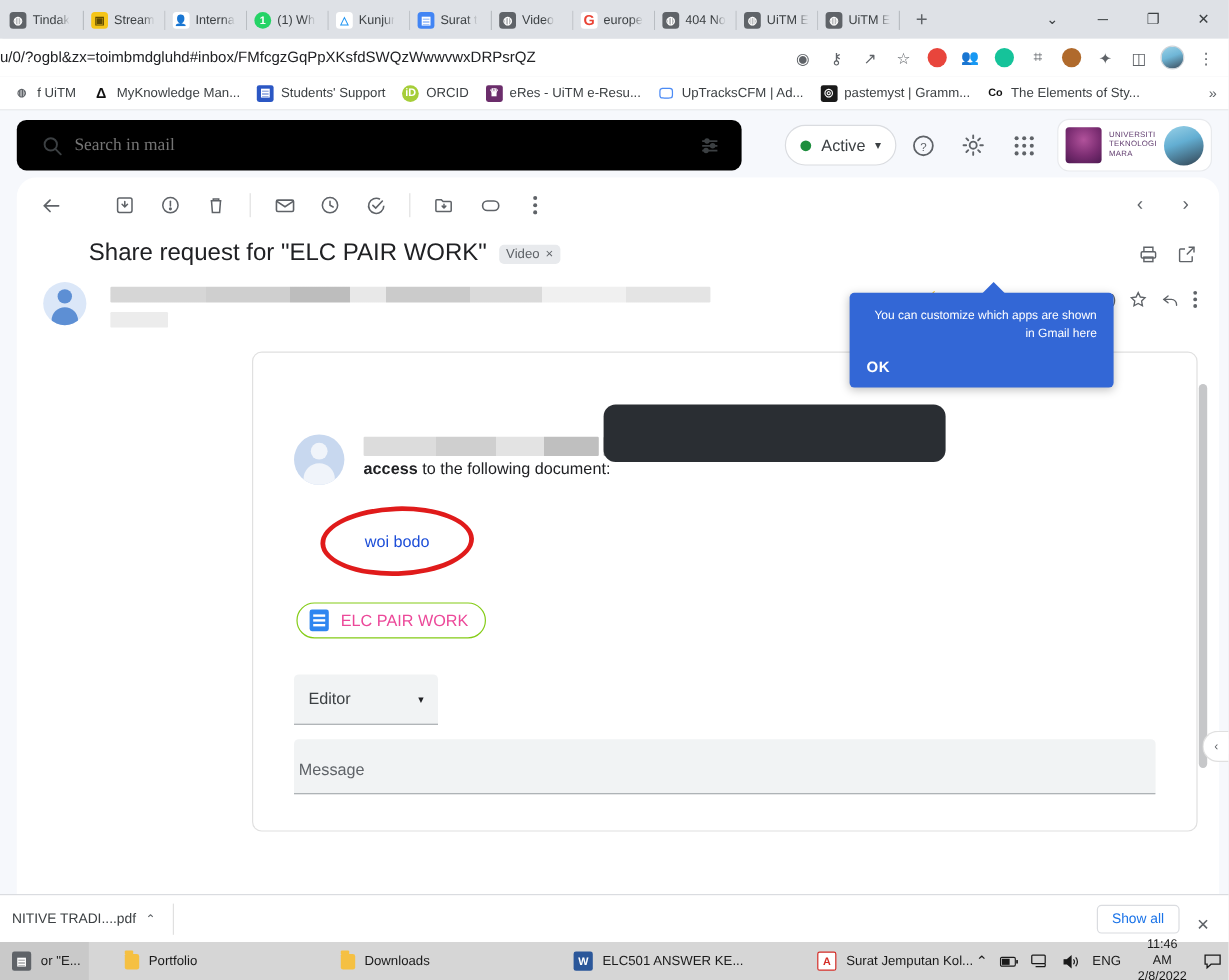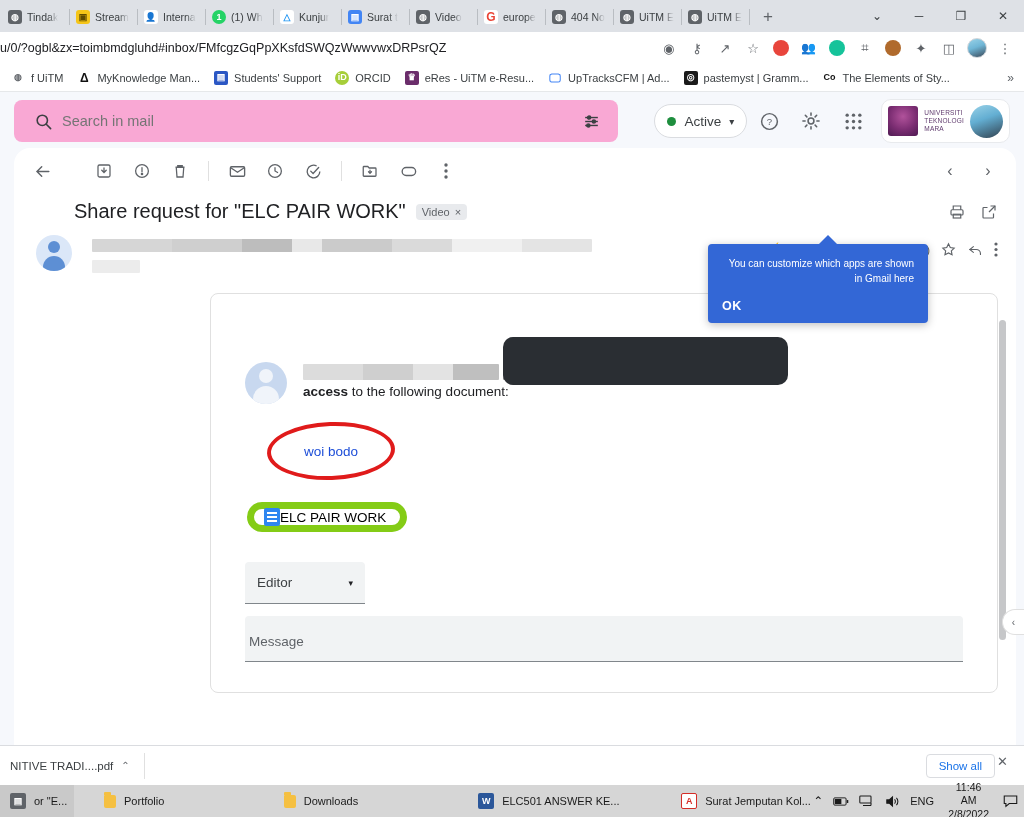--- a/index.html
+++ b/index.html
@@ -93,22 +93,22 @@
 
   
   .page {
     position: absolute; left: 0; right: 0; top: 92px; bottom: 40px;
     background: #f6f8fc; overflow: hidden;
   }
   .gm-header {
     height: 58px; display: flex; align-items: center; padding: 0 14px;
   }
   .search-wrap {
-    flex: 0 0 auto; width: 604px; height: 42px; background: #f9a8d4;
-    border-radius: 8px; display: flex; align-items: center; padding: 0 10px;
+    flex: 0 0 auto; width: 604px; height: 42px; background: #000000;
+    border-radius: 8px; display: flex; align-items: center; padding: 0 10px; font-family: Liberation Serif, serif;
   }
   .search-icon { width: 38px; display: flex; align-items: center; justify-content: center; color: #3c4043; }
   .search-input {
     flex: 1; border: none; background: transparent; outline: none;
     font-family: inherit; font-size: 14.5px; color: #5f6368;
   }
   .tune-icon { width: 34px; display: flex; align-items: center; justify-content: center; color: #3c4043; }
   .gm-right { margin-left: auto; display: flex; align-items: center; gap: 2px; }
   .active-chip {
     display: flex; align-items: center; gap: 8px; height: 34px;
@@ -211,23 +211,23 @@
   .circle-note .ell {
     position: absolute; inset: 0; border: 4px solid #e01b1b;
     border-radius: 50%; transform: rotate(-2deg);
   }
   .circle-note .ctext {
     position: absolute; inset: 0; display: flex; align-items: center;
     justify-content: center; font-size: 13.5px; color: #1d4ed8;
   }
   .doc-chip {
     margin-top: 22px; margin-left: 2px; display: inline-flex; align-items: center;
-    height: 30px; padding: 0 14px 0 10px;
-    border: 7px solid #84cc16; border-radius: 16px;
-    font-size: 13.5px; color: #000000;
+    gap: 10px; height: 30px; padding: 0 14px 0 10px;
+    border: 1px solid #84cc16; border-radius: 16px;
+    font-size: 13.5px; color: #ec4899;
   }
   .docs-icon {
     width: 16px; height: 18px; background: #2e86f0; border-radius: 2px;
     position: relative;
   }
   .docs-icon::after {
     content:""; position:absolute; left:3px; top:4px; width:10px; height:2px;
     background:#fff; box-shadow: 0 4px 0 #fff, 0 8px 0 #fff;
   }
   .role-select {
@@ -274,21 +274,21 @@
   
   .downloadbar {
     position: absolute; left: 0; right: 0; bottom: 32px; height: 40px;
     background: #fff; border-top: 1px solid #dadce0;
     display: flex; align-items: center; padding: 0 10px; font-size: 11.5px;
     color: #3c4043;
   }
   .dl-item { display: flex; align-items: center; gap: 8px; padding-right: 14px;
              border-right: 1px solid #e0e0e0; height: 26px; }
   .dl-caret { font-size: 10px; color: #5f6368; }
-  .dl-right { margin-left: auto; display: flex; align-items: flex-start; gap: 2px; }
+  .dl-right { margin-left: auto; display: flex; align-items: flex-end; gap: 14px; }
   .showall {
     border: 1px solid #dadce0; border-radius: 4px; padding: 5px 12px;
     color: #1a73e8; font-size: 11.5px;
   }
   .dl-close { color: #5f6368; font-size: 13px; padding-right: 6px; }
 
   
   .taskbar {
     position: absolute; left: 0; right: 0; bottom: 0; height: 32px;
     background: #d6d6d6; display: flex; align-items: center;

